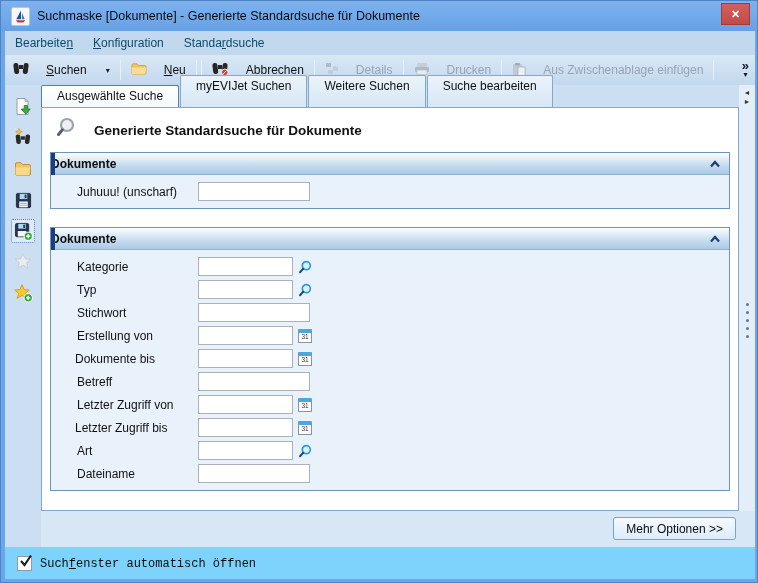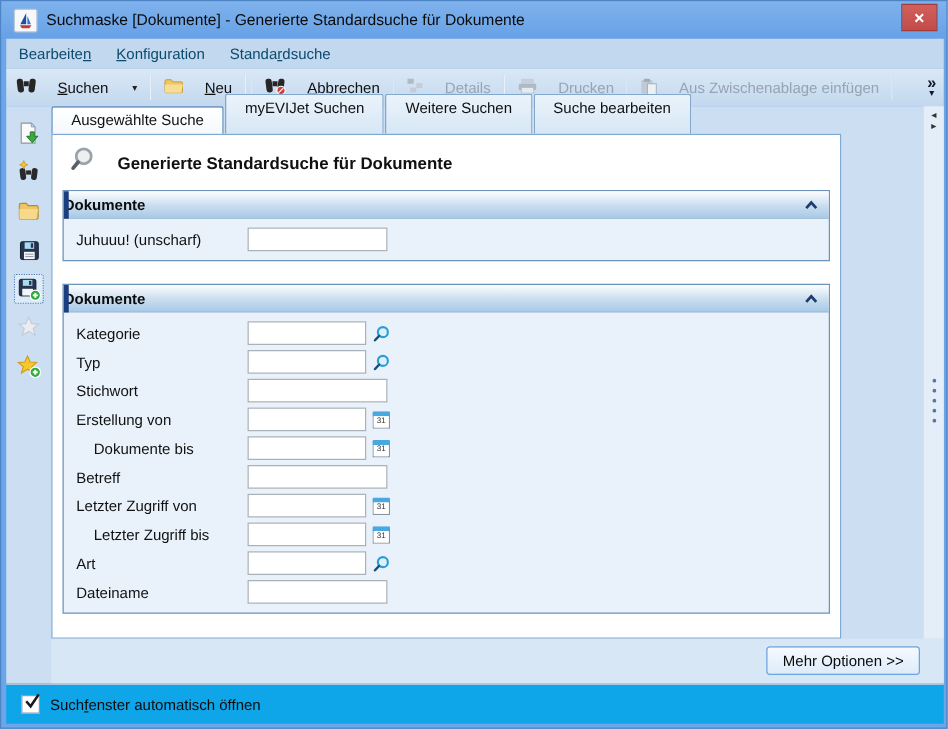--- a/index.html
+++ b/index.html
@@ -40,57 +40,57 @@
   .sicon { width:24px; height:24px; display:flex; align-items:center; justify-content:center; }
   .sicon.focused { border:1px dotted #4F7FB2; background:#DDEBF8; border-radius:2px; }
 
   
   .tabstrip { position:absolute; left:36px; top:0; height:22px; display:flex; align-items:flex-end; font-size:12px; }
   .tab { padding:3px 15px 3px 15px; margin-right:1px; background:linear-gradient(#EAF3FB,#D7E7F5);
     border:1px solid #82A9CC; border-bottom:none; border-radius:2px 2px 0 0; color:#101010; height:32px; }
   .tab.active { background:linear-gradient(#FFFFFF,#F4F9FD); border:1px solid #4F7FB2; border-bottom:none; height:22px; position:relative; z-index:3; }
 
   
-  .content { position:absolute; left:36px; top:22px; width:632px; height:404px; background:#fff; border:1px solid #7FA9D2; }
+  .content { position:absolute; left:36px; top:22px; width:698px; height:404px; background:#fff; border:1px solid #7FA9D2; }
   .content-header { height:44px; display:flex; align-items:center; padding-left:14px; }
   .hdr-title { margin-left:14px; font-size:13.5px; font-weight:bold; color:#111; }
 
   
   .group { margin:0 8px; border:1px solid #6D94BA; background:#E9F2FB; }
   .group + .group { margin-top:18px; }
   .ghead { position:relative; height:22px; background:linear-gradient(#FDFEFF,#C9DDEF 55%,#AACAE7);
     border-bottom:1px solid #8FB2D3; display:flex; align-items:center; }
   .gaccent { position:absolute; left:0; top:0; width:4px; height:22px; background:#1A3E7E; }
   .gtitle { margin-left:0; font-size:12px; font-weight:bold; color:#0c0c0c; }
   .gchev { margin-left:auto; margin-right:8px; display:flex; align-items:center; }
   .gbody { padding:5px 0 5px 0; }
   .frow { height:23px; display:flex; align-items:center; }
-  .flabel { width:147px; padding-left:10px; font-size:12px; color:#111; }
+  .flabel { width:147px; padding-left:26px; font-size:12px; color:#111; }
   .flabel.indent { padding-left:24px; }
   .finput { width:95px; height:19px; border:1px solid #ABB1B8; background:#fff; font-size:12px; padding:0 3px; font-family:"Liberation Sans",sans-serif; }
   .finput.wide { width:112px; }
   .ficon { margin-left:5px; display:flex; align-items:center; }
   .cal { width:14px; height:14px; background:#fff; border:1px solid #8A94A0; border-top:4px solid #49A8E0;
     font-size:6.5px; color:#333; text-align:center; line-height:8px; border-radius:1px; }
 
   
   .splitter { position:absolute; right:0; top:0; width:16px; height:426px; background:#E4EEF9; }
   .tab-scroll { position:absolute; top:4px; left:0; width:16px; display:flex; flex-direction:column; align-items:center; gap:2px; font-size:7px; color:#333; }
   .grip { position:absolute; top:218px; left:0; width:16px; display:flex; flex-direction:column; align-items:center; gap:5px; }
   .grip i { width:3px; height:3px; border-radius:50%; background:#58789A; }
 
   
   .footer { position:absolute; left:36px; top:426px; width:714px; height:36px; background:#D8E7F6; }
   .more-btn { position:absolute; right:19px; top:6px; height:23px; padding:0 12px; font-size:12px; color:#0c0c0c;
     background:linear-gradient(#F6FAFE,#DDEBFA); border:1px solid #6EA5DE; border-radius:3px;
     display:flex; align-items:center; font-family:"Liberation Sans",sans-serif; }
 
   
-  .statusbar { position:absolute; left:4px; top:546px; width:750px; height:32px; background:#0ea5e9;
-    border-top:1px solid #A9C4E0; display:flex; align-items:center; }
+  .statusbar { position:absolute; left:4px; top:546px; width:750px; height:32px; background:#7dd3fc;
+    border-top:1px solid #A9C4E0; display:flex; align-items:center;font-family:Liberation Mono, monospace; }
   .cbox { position:relative; width:15px; height:15px; background:#fff; border:1px solid #8E9CAE; margin-left:12px; }
   .cbox svg { position:absolute; left:0px; top:-4px; }
   .cb-label { margin-left:8px; font-size:12px; color:#0c0c0c; }
 </style>
 </head>
 <body>
 
 <div class="win">
 
   <div class="titlebar">

